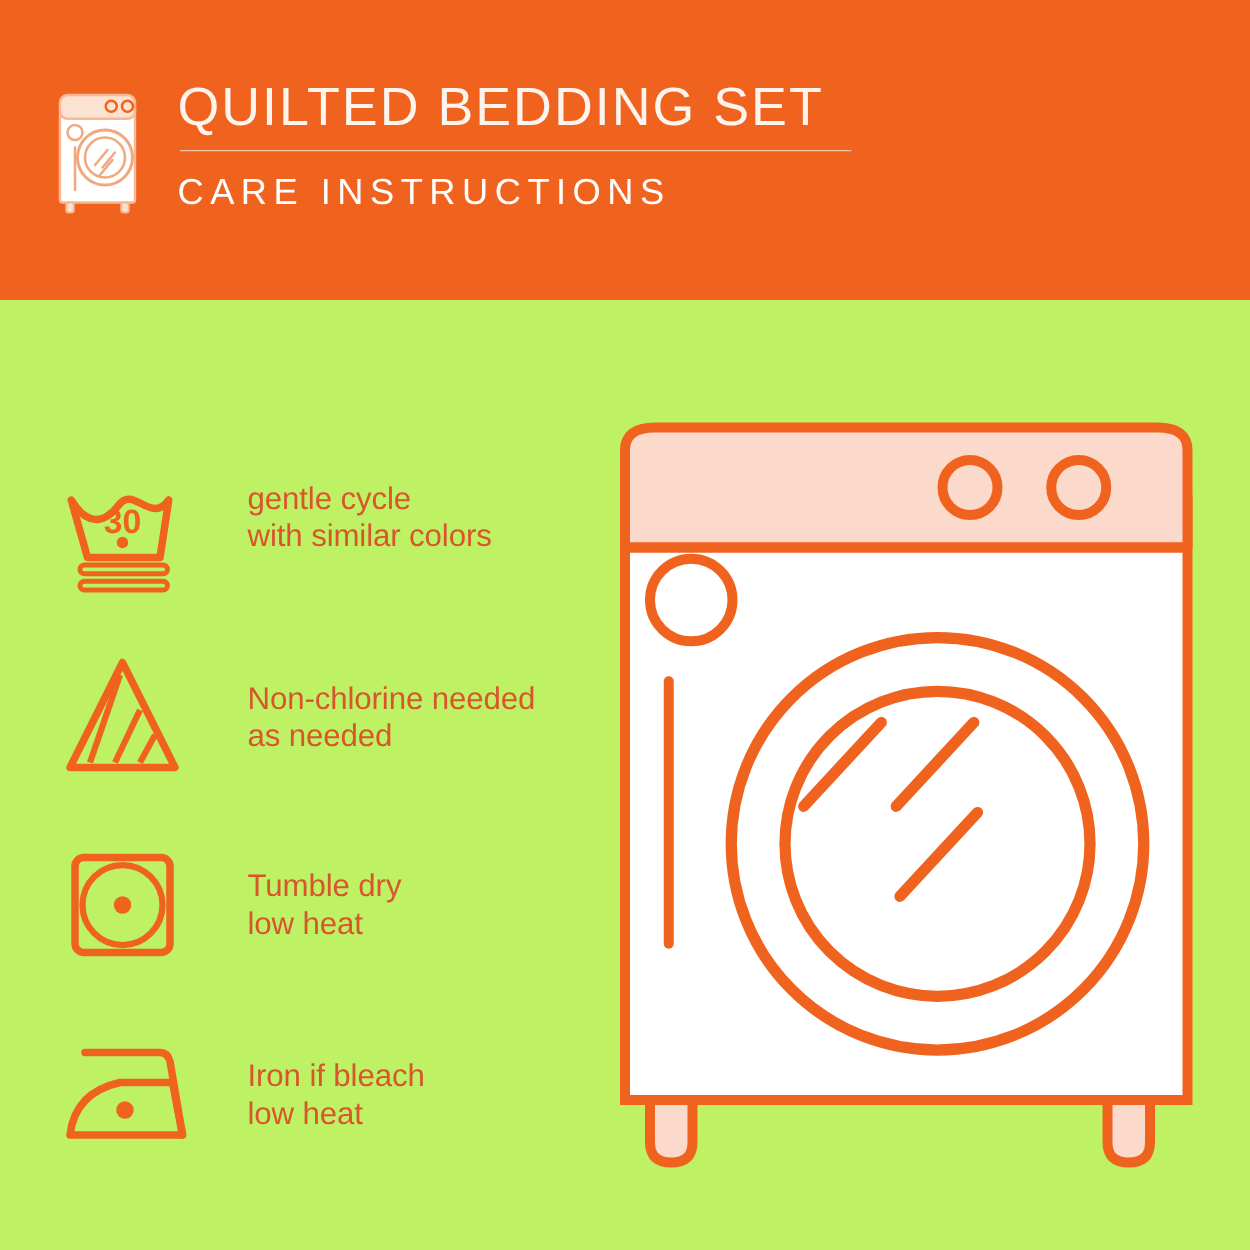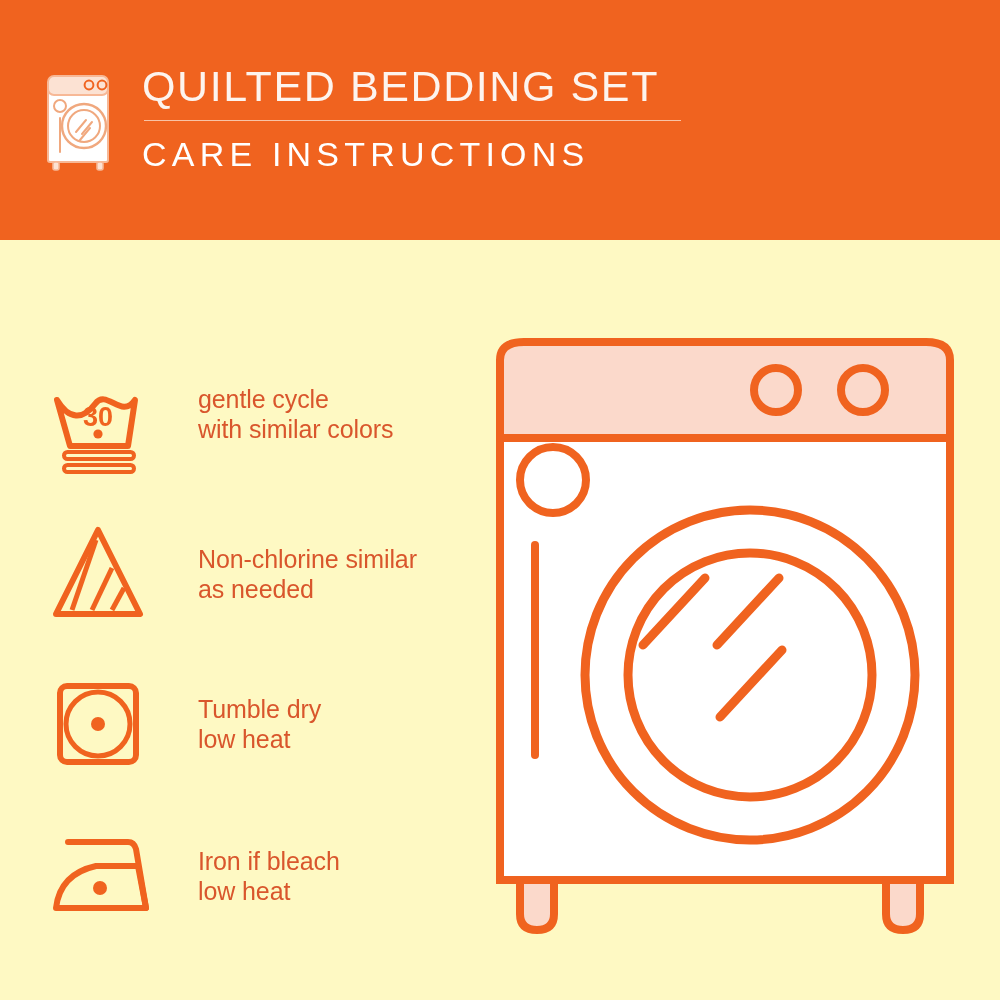--- a/index.html
+++ b/index.html
@@ -10,21 +10,21 @@
     width: 1000px;
     height: 1000px;
     background: #ffffff;
     font-family: "Liberation Sans", sans-serif;
     overflow: hidden;
   }
   .page {
     position: relative;
     width: 1000px;
     height: 1000px;
-    background: #fef9c3;
+    background: #bef264;
   }
 
   
   .header {
     position: absolute;
     left: 0;
     top: 0;
     width: 1000px;
     height: 240px;
     background: #F0631F;
@@ -57,21 +57,21 @@
     white-space: nowrap;
   }
   .title-rule {
     width: 537px;
     height: 1px;
     background: #F8C3A6;
     margin: 10px 0 8px 2px;
   }
   .title-sub {
     font-family: "Liberation Sans", sans-serif;
-    font-size: 34px;
+    font-size: 29px;
     line-height: 50px;
     letter-spacing: 5.2px;
     color: #FFFFFF;
     font-weight: 400;
     white-space: nowrap;
   }
 
   
   .care-list {
     position: absolute;
@@ -197,21 +197,21 @@
         <svg viewBox="0 0 112 104" width="112" height="104" xmlns="http://www.w3.org/2000/svg">
 
           <path d="M48 8 L 90 92 L 6 92 Z" fill="none" stroke="#F0631F" stroke-width="6" stroke-linejoin="round"></path>
 
           <line x1="46" y1="18" x2="22" y2="88" stroke="#F0631F" stroke-width="5" stroke-linecap="butt"></line>
           <line x1="62" y1="46" x2="42" y2="88" stroke="#F0631F" stroke-width="5" stroke-linecap="butt"></line>
           <line x1="74" y1="66" x2="62" y2="88" stroke="#F0631F" stroke-width="5" stroke-linecap="butt"></line>
         </svg>
       </div>
       <div class="care-text">
-        <span class="line">Non-chlorine similar</span>
+        <span class="line">Non-chlorine needed</span>
         <span class="line">as needed</span>
       </div>
     </div>
 
     <div class="care-row r2">
       <div class="care-symbol">
         <svg viewBox="0 0 112 104" width="112" height="104" xmlns="http://www.w3.org/2000/svg">
           <rect x="10" y="14" width="76" height="76" rx="7" ry="7" fill="none" stroke="#F0631F" stroke-width="6"></rect>
           <circle cx="48" cy="52" r="32" fill="none" stroke="#F0631F" stroke-width="5"></circle>
           <circle cx="48" cy="52" r="7" fill="#F0631F"></circle>

